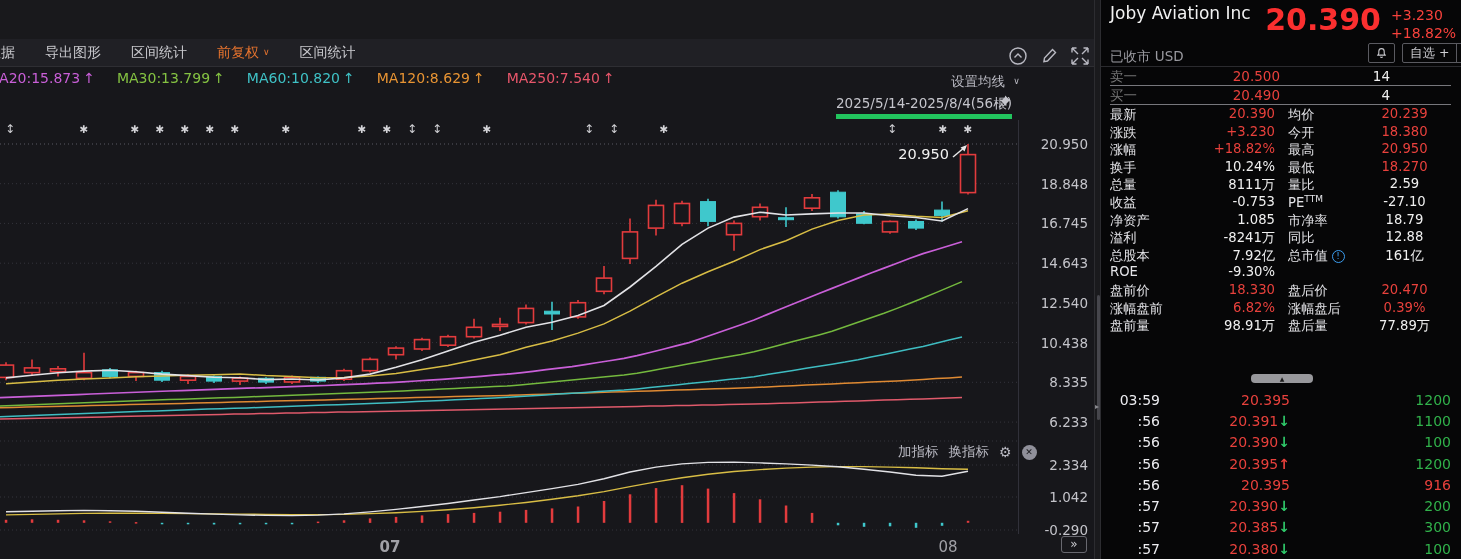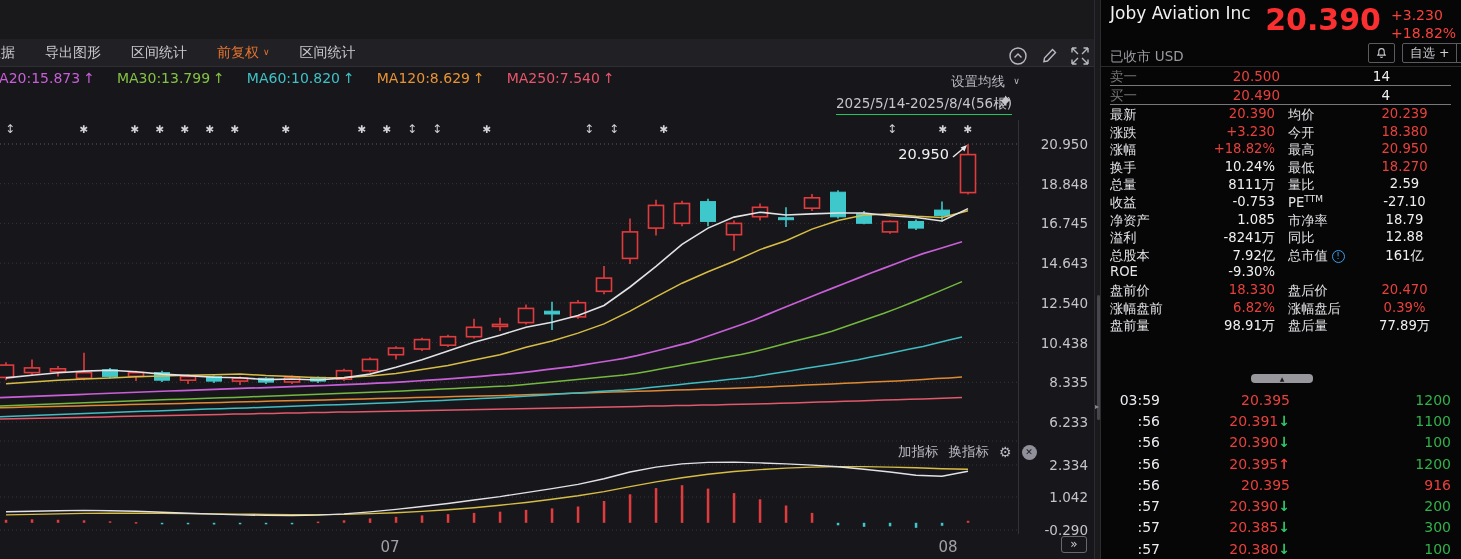--- a/index.html
+++ b/index.html
@@ -19,21 +19,21 @@
   .caret { font-size:9px; margin-left:4px; vertical-align:2px; }
   #chart-icons { position:absolute; left:1007px; top:45px; display:flex; gap:9px; }
   #chart-icons svg { display:block; }
 
   #ma-legend { position:absolute; left:-13px; top:70px; display:flex; gap:22px;
     font-size:14px; white-space:nowrap; }
   .ma-item .arr { margin-left:3px; }
 
   #ma-settings { position:absolute; left:951px; top:73px; font-size:13.5px; color:#b9b9c2; }
   #date-range { position:absolute; left:836px; top:95px; font-size:13.5px; color:#c5c5cc;
-    border-bottom:1px solid #22c55e; padding-bottom:1px; }
+    border-bottom:5px solid #22c55e; padding-bottom:1px; }
   #pin-icon { position:absolute; left:997px; top:94px; }
 
   #chart-svg { position:absolute; left:0; top:0; }
   #plot-border { position:absolute; left:1018px; top:120px; width:1px; height:414px; background:#31313a; }
 
   .ylab { position:absolute; left:1022px; width:66px; text-align:right; font-size:13.5px; color:#c4c4ca; }
   .xlab { position:absolute; top:538px; width:40px; text-align:center; font-size:15px; color:#a0a0a6; }
 
   #annotation-text { position:absolute; left:885px; top:146px; width:64px; text-align:right;
     font-size:14.5px; color:#f2f2f2; }
@@ -347,21 +347,21 @@
       <div class="ylab" style="top: 176px;">18.848</div>
       <div class="ylab" style="top: 215px;">16.745</div>
       <div class="ylab" style="top: 255px;">14.643</div>
       <div class="ylab" style="top: 295px;">12.540</div>
       <div class="ylab" style="top: 335px;">10.438</div>
       <div class="ylab" style="top: 374px;">8.335</div>
       <div class="ylab" style="top: 414px;">6.233</div>
       <div class="ylab" style="top: 457px;">2.334</div>
       <div class="ylab" style="top: 489px;">1.042</div>
       <div class="ylab" style="top: 522px;">-0.290</div>
-      <div class="xlab" style="left: 370px;">07</div>
+      <div class="xlab" style="left: 370px; font-weight: bold;">07</div>
       <div class="xlab" style="left: 928px;">08</div>
     </div>
 
   <div id="splitter">
     <div id="splitter-thumb"></div>
     <div id="splitter-arrow">▸</div>
   </div>
 
   <div id="quote-panel">
     <div class="qp-inner" id="qp-name">Joby Aviation Inc</div>

